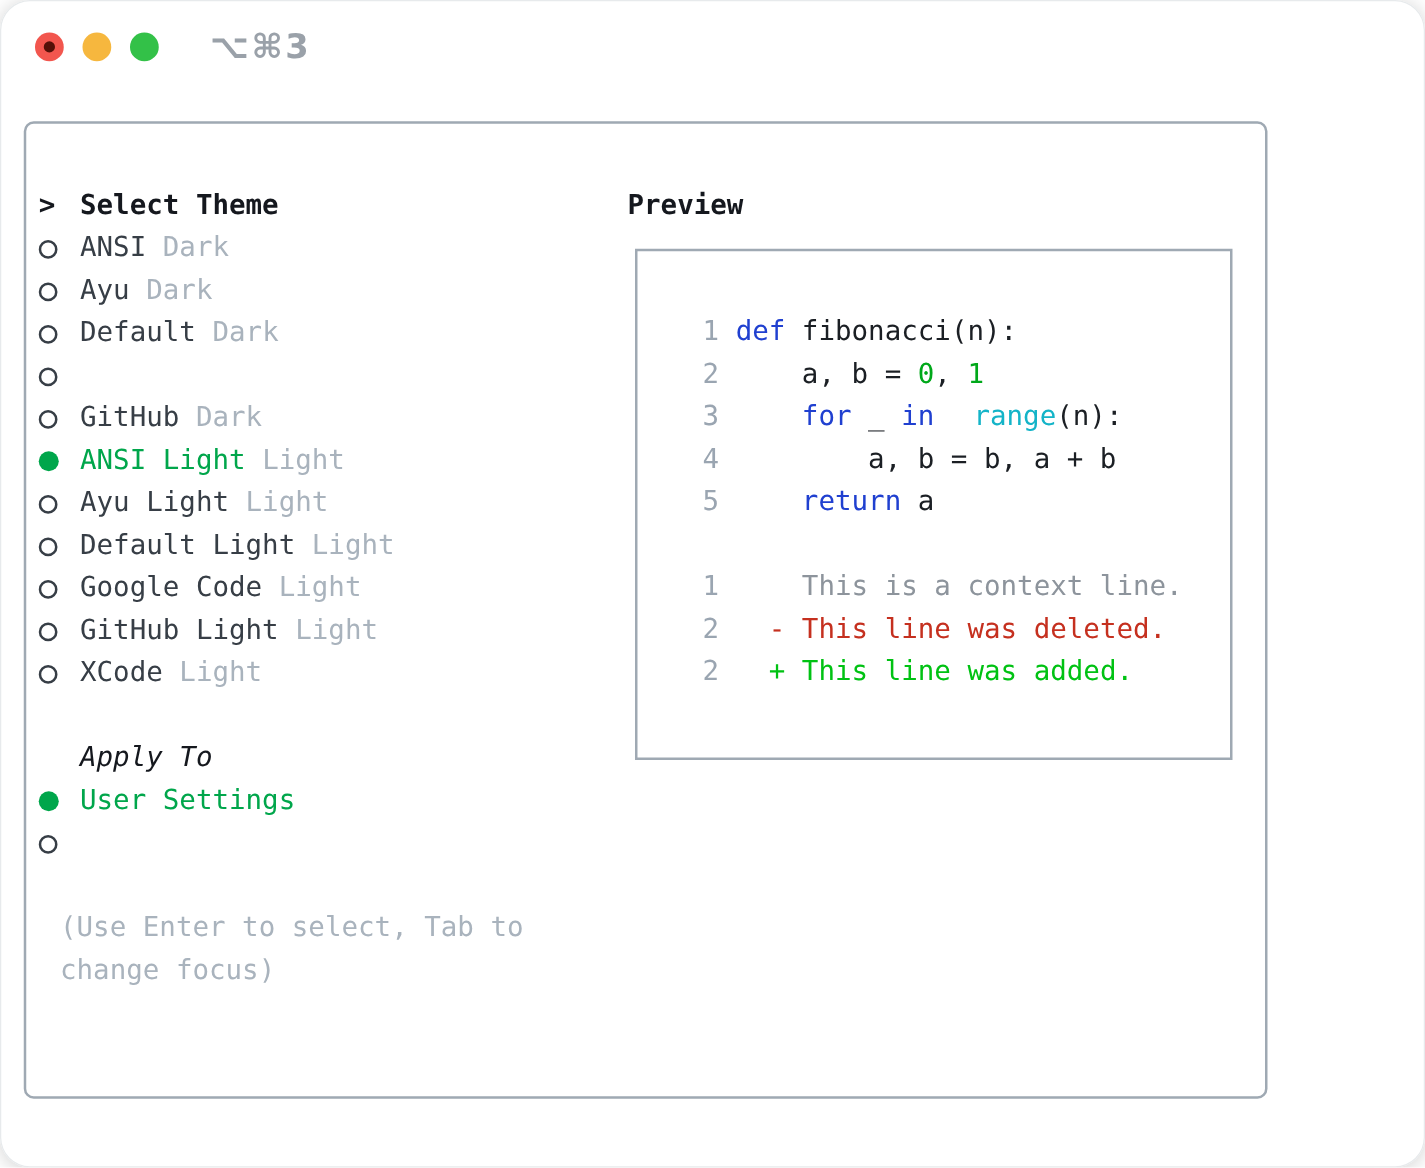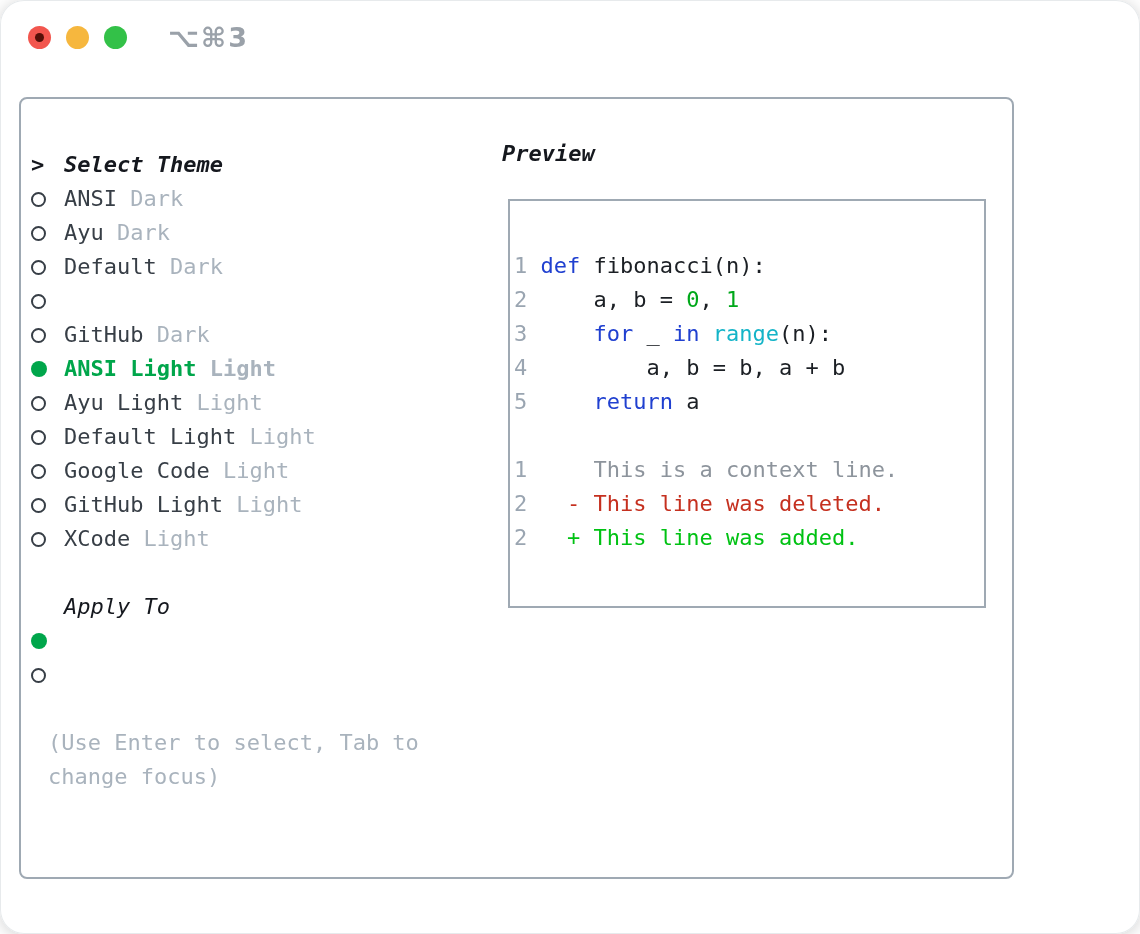--- a/index.html
+++ b/index.html
@@ -21,36 +21,36 @@
   .panel{position:absolute;left:19px;top:97px;width:995px;height:782px;background:#fff;
          border:2px solid var(--border-gray);border-radius:8px;box-sizing:border-box;}
   .col-left{position:absolute;left:10px;top:49px;width:470px;}
   .row{display:flex;align-items:center;height:34px;font-size:22px;line-height:34px;}
   .marker{width:33px;flex:0 0 33px;display:flex;align-items:center;}
   .arrow{color:var(--text-strong);font-weight:bold;}
   .radio{width:15px;height:15px;border-radius:50%;border:2.5px solid var(--text-dark);box-sizing:border-box;}
   .radio.sel{width:16px;height:16px;border:none;background:var(--accent-green);}
   .lbl{white-space:pre;color:var(--text-dark);}
   .lbl .variant{color:var(--muted-gray);}
-  .strong{font-weight:bold;color:var(--text-strong);font-style:italic;}
+  .strong{font-weight:bold;color:var(--text-strong);}
   .black{color:var(--text-strong);font-style:italic;}
-  .sel-green{color:var(--accent-green);font-weight:bold;}
+  .sel-green{color:var(--accent-green);}
   .gap{height:34px;}
   .hint{margin:34px 0 0 17px;width:400px;font-size:22px;line-height:34px;color:var(--muted-gray);}
   
-  .preview-label{position:absolute;left:481px;top:38px;font-size:22px;line-height:34px;text-align:center;}
+  .preview-label{position:absolute;left:481px;top:49px;font-size:22px;line-height:34px;text-align:center;}
   .preview-box{position:absolute;left:487px;top:100px;width:478px;height:409px;
-               border:2px solid var(--border-gray);box-sizing:border-box;background:#fff;overflow:hidden;}
+               border:2px solid var(--border-gray);box-sizing:border-box;background:#fff;overflow:hidden;padding-left:48px;}
   #code{padding:48px 4px 0 4px;}
   .pline{height:34px;line-height:34px;font-size:22px;white-space:pre;}
   .c-ln{color:var(--linenum-gray);}
   .c-code{color:var(--code-text);}
   .c-kw{color:var(--keyword-blue);}
   .c-num{color:var(--number-green);}
-  .c-cyan{color:var(--builtin-cyan);}
+  .c-cyan{color:var(--builtin-cyan);margin-left:18px;}
   .c-ctx{color:var(--context-gray);margin-top:29px;}
   .c-del{color:var(--deleted-red);}
   .c-add{color:var(--added-green);text-align:center;}
 </style>
 </head>
 <body>
 
 <div class="screen">
 
   <div class="titlebar">
@@ -145,20 +145,21 @@
       <div class="row">
         <span class="marker"></span>
         <span class="lbl black">Apply To</span>
       </div>
 
       <div id="apply-list">
           <div class="row">
             <span class="marker">
               <span class="radio sel"></span>
             </span>
+            <span class="lbl sel-green">User Settings</span>
           </div>
           <div class="row">
             <span class="marker">
               <span class="radio"></span>
             </span>
           </div>
         </div>
 
       <div class="hint">(Use Enter to select, Tab to change focus)</div>
     </div>

